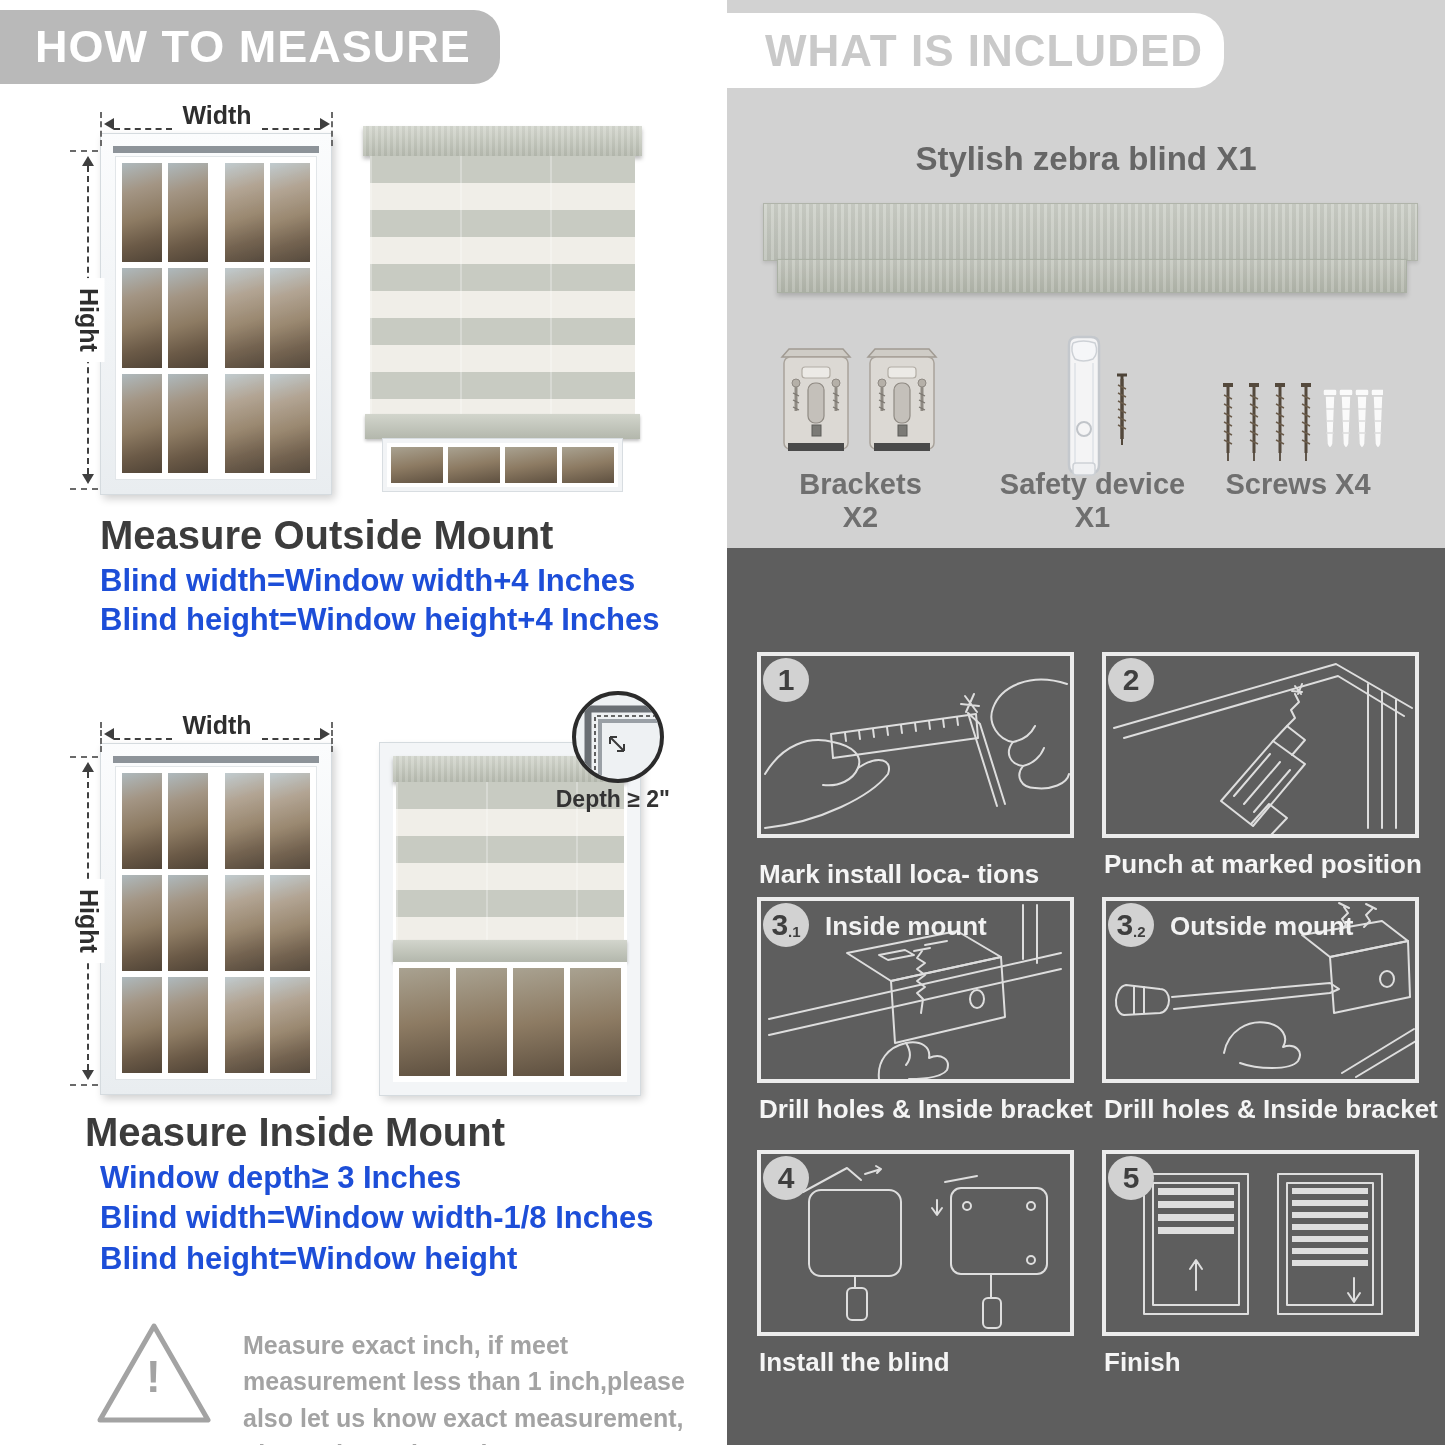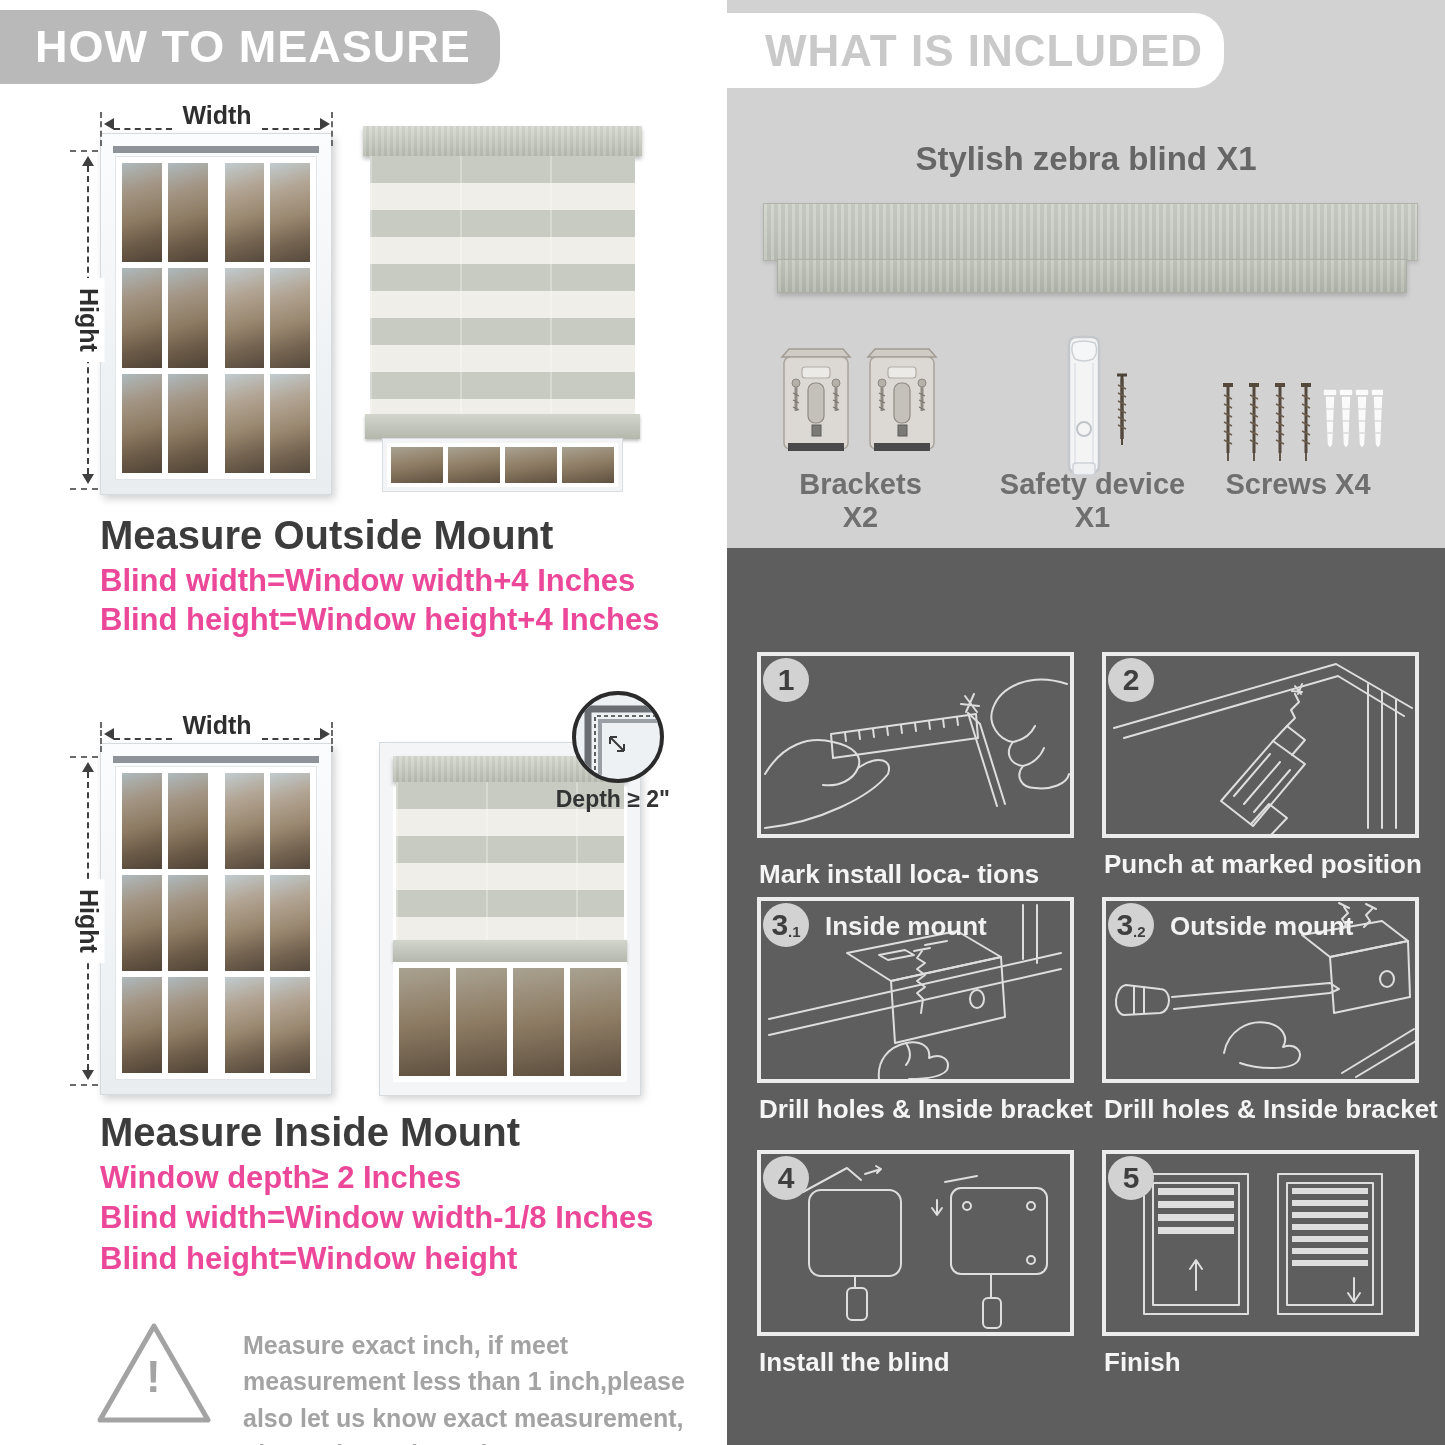--- a/index.html
+++ b/index.html
@@ -14,21 +14,21 @@
   .panel-light{left:727px;top:0;width:718px;height:548px;background:#d2d2d2;}
   .panel-dark{left:727px;top:548px;width:718px;height:897px;background:#5e5e5e;}
   .white-tab{background:#ffffff;font-weight:bold;box-sizing:border-box;}
   .tab-included{left:727px;top:13px;width:497px;height:75px;line-height:75px;
     font-size:44px;color:#c9c9c9;padding-left:38px;letter-spacing:1px;border-radius:0 30px 30px 0;}
   .tab-mount{left:727px;top:556px;width:595px;height:77px;line-height:77px;
     font-size:44px;color:#454545;padding-left:30px;border-radius:0 30px 30px 0;}
 
   
   .sec-title{font-size:40px;font-weight:bold;color:#3c3c3c;}
-  .sec-line{font-size:31px;font-weight:bold;color:#ec4899;text-align:center;}
+  .sec-line{font-size:31px;font-weight:bold;color:#1d4ed8;text-align:center;}
   .warn-text{font-size:25px;font-weight:bold;color:#a3a3a3;line-height:1.45;}
 
   
   .window{background:linear-gradient(#fbfcfd,#e9edf0);border:1px solid #d5dbdf;
     box-shadow:3px 4px 8px rgba(0,0,0,.18);box-sizing:border-box;}
   .win-top{position:absolute;left:12px;right:12px;top:12px;height:7px;background:#8d9399;}
   .doors{position:absolute;left:14px;right:14px;top:22px;bottom:14px;display:flex;gap:5px;
     background:#ffffff;border:1px solid #e2e6e9;}
   .door{flex:1;padding:6px;display:grid;grid-template-columns:1fr 1fr;
     grid-template-rows:1fr 1fr 1fr;gap:6px;background:#ffffff;}
@@ -211,22 +211,22 @@
   <div class="abs mag" style="left:572px;top:691px;width:92px;height:92px;">
     <svg viewBox="0 0 84 84" style="width:100%;height:100%;">
       <path d="M12,82 L12,14 L82,14" fill="none" stroke="#6a6f74" stroke-width="7"></path>
       <path d="M24,82 L24,26 L82,26" fill="none" stroke="#9aa0a6" stroke-width="4"></path>
       <path d="M19,82 L19,21 L82,21" fill="none" stroke="#3a3a3a" stroke-width="1.6" stroke-dasharray="4 3"></path>
       <path d="M34,42 L48,56 M34,42 l0,7 M34,42 l7,0 M48,56 l-7,0 M48,56 l0,-7" fill="none" stroke="#3a3a3a" stroke-width="2"></path>
     </svg>
   </div>
   <div class="abs depth-label" style="left:510px;top:786px;width:160px;">Depth ≥ 2"</div>
 
-  <div class="abs sec-title" style="left:100px;top:1110px;">Measure Inside Mount</div>
-  <div class="abs sec-line" style="left:100px;top:1160px;">Window depth≥ 2 Inches</div>
+  <div class="abs sec-title" style="left:85px;top:1110px;">Measure Inside Mount</div>
+  <div class="abs sec-line" style="left:100px;top:1160px;">Window depth≥ 3 Inches</div>
   <div class="abs sec-line" style="left:100px;top:1200px;">Blind width=Window width-1/8 Inches</div>
   <div class="abs sec-line" style="left:100px;top:1241px;">Blind height=Window height</div>
 
   <svg class="abs" style="left:92px;top:1318px;" width="124" height="110" viewBox="0 0 124 110">
     <path d="M62 8 L116 102 L8 102 Z" fill="none" stroke="#a3a3a3" stroke-width="5" stroke-linejoin="round"></path>
   </svg>
   <div class="abs" style="left:146px;top:1352px;font-size:44px;font-weight:bold;color:#a3a3a3;">!</div>
   <div class="abs warn-text" style="left:243px;top:1327px;width:480px;">Measure exact inch, if meet measurement less than 1 inch,please also let us know exact measurement, please do not leave it</div>
 
   <div class="abs white-tab tab-included">WHAT IS INCLUDED</div>

